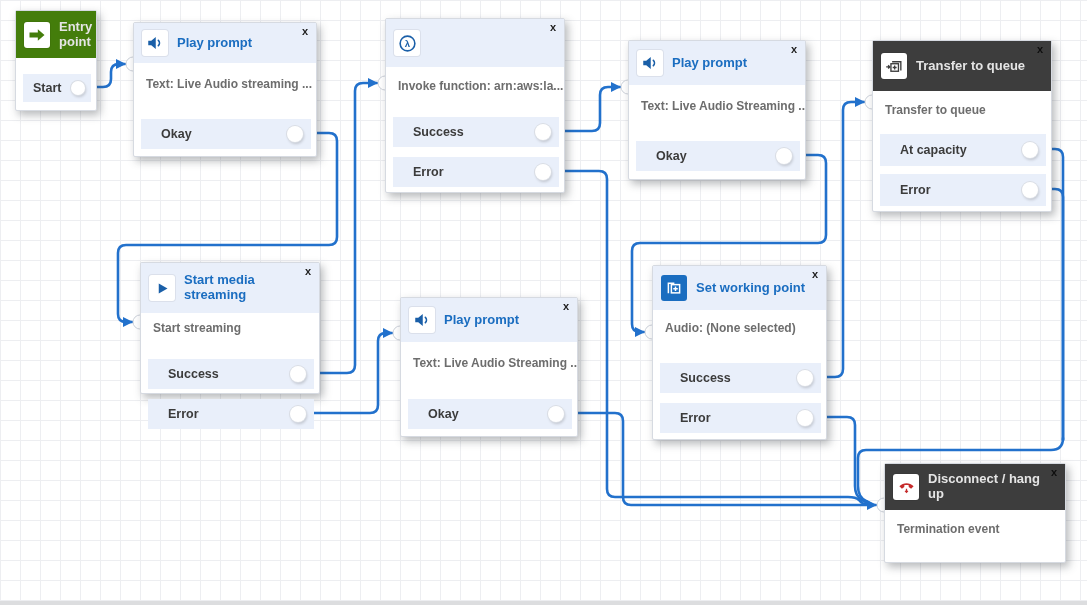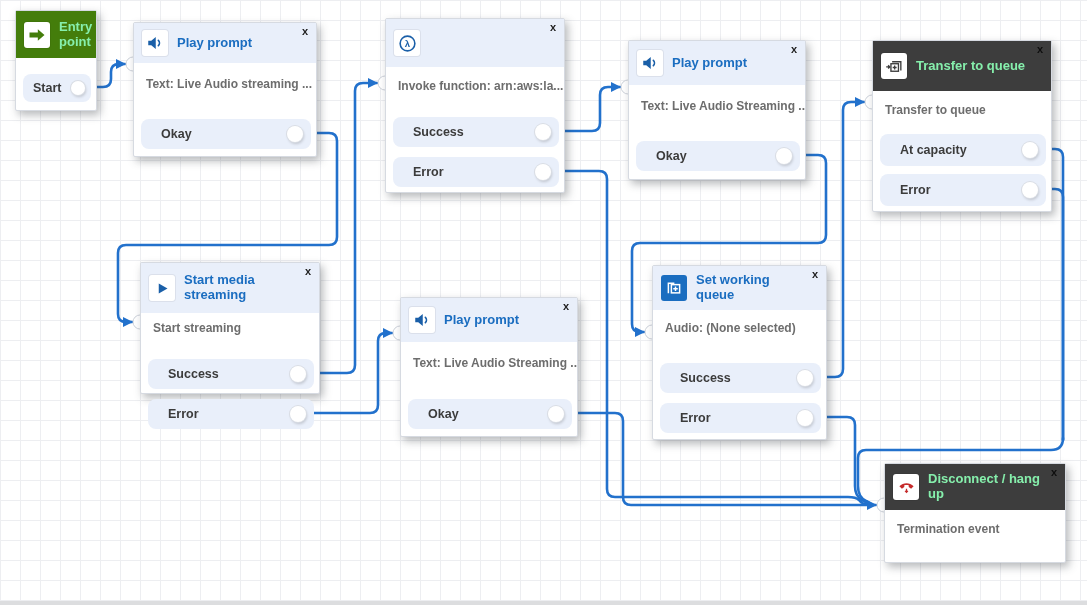--- a/index.html
+++ b/index.html
@@ -27,32 +27,32 @@
   .hdr.dark{background:#3d3d3d;}
   .hdr.green{background:#447d0b;}
   .icon-box{
     width:26px;height:26px;border-radius:3px;flex:0 0 26px;
     display:flex;align-items:center;justify-content:center;
   }
   .icon-box.white{background:#ffffff;box-shadow:0 0 0 1px rgba(0,0,0,.06);}
   .icon-box.blue{background:#1a6dc0;}
   .title{margin-left:9px;font-size:13px;font-weight:700;line-height:1.12;padding-right:12px;}
   .title.blue{color:#1a6dc0;}
-  .title.white{color:#86efac;}
+  .title.white{color:#e5e5e5;}
   .close{
     position:absolute;top:3px;right:8px;font-size:11px;font-weight:700;color:#222;
     line-height:1;cursor:pointer;
   }
   .body-text{
     position:absolute;left:0;right:0;padding:0 12px;box-sizing:border-box;
     font-size:12px;font-weight:700;color:#6d6d6d;white-space:nowrap;overflow:hidden;
   }
   .row{
     position:absolute;left:7px;right:5px;background:#e9effa;
-    display:flex;align-items:center;box-sizing:border-box;padding-left:20px;border-radius:8px;
+    display:flex;align-items:center;box-sizing:border-box;padding-left:20px;
   }
   .row-label{font-size:12.5px;font-weight:700;color:#3b3b3b;}
   .port{
     margin-left:auto;margin-right:8px;width:16px;height:16px;border-radius:50%;
     background:#ffffff;box-shadow:0 0 0 1px #d9dde4,1px 2px 3px rgba(0,0,0,.18);
   }
   .port.small{width:14px;height:14px;margin-right:6px;}
 </style>
 </head>
 <body>
@@ -227,21 +227,21 @@
 
 <div class="block" style="left:652px;top:265px;width:175px;height:175px">
   <div class="hdr light" style="height:44px">
     <span class="icon-box blue">
       <svg width="18" height="18" viewBox="0 0 24 24">
           <path d="M4.5 19V5.5h8" stroke="#fff" stroke-width="2" fill="none"></path>
           <rect x="8.5" y="7.5" width="11" height="11" stroke="#fff" stroke-width="2" fill="none"></rect>
           <path d="M14 10v6M11 13h6" stroke="#fff" stroke-width="2"></path>
         </svg>
     </span>
-    <span class="title blue">Set working queue</span>
+    <span class="title blue">Set working point</span>
   </div>
   <span class="close">x</span>
   <div class="body-text" style="top:55px">Audio: (None selected)</div>
   <div class="row" style="top:97px;height:30px">
     <span class="row-label">Success</span>
     <span class="port"></span>
   </div>
   <div class="row" style="top:137px;height:30px">
     <span class="row-label">Error</span>
     <span class="port"></span>

